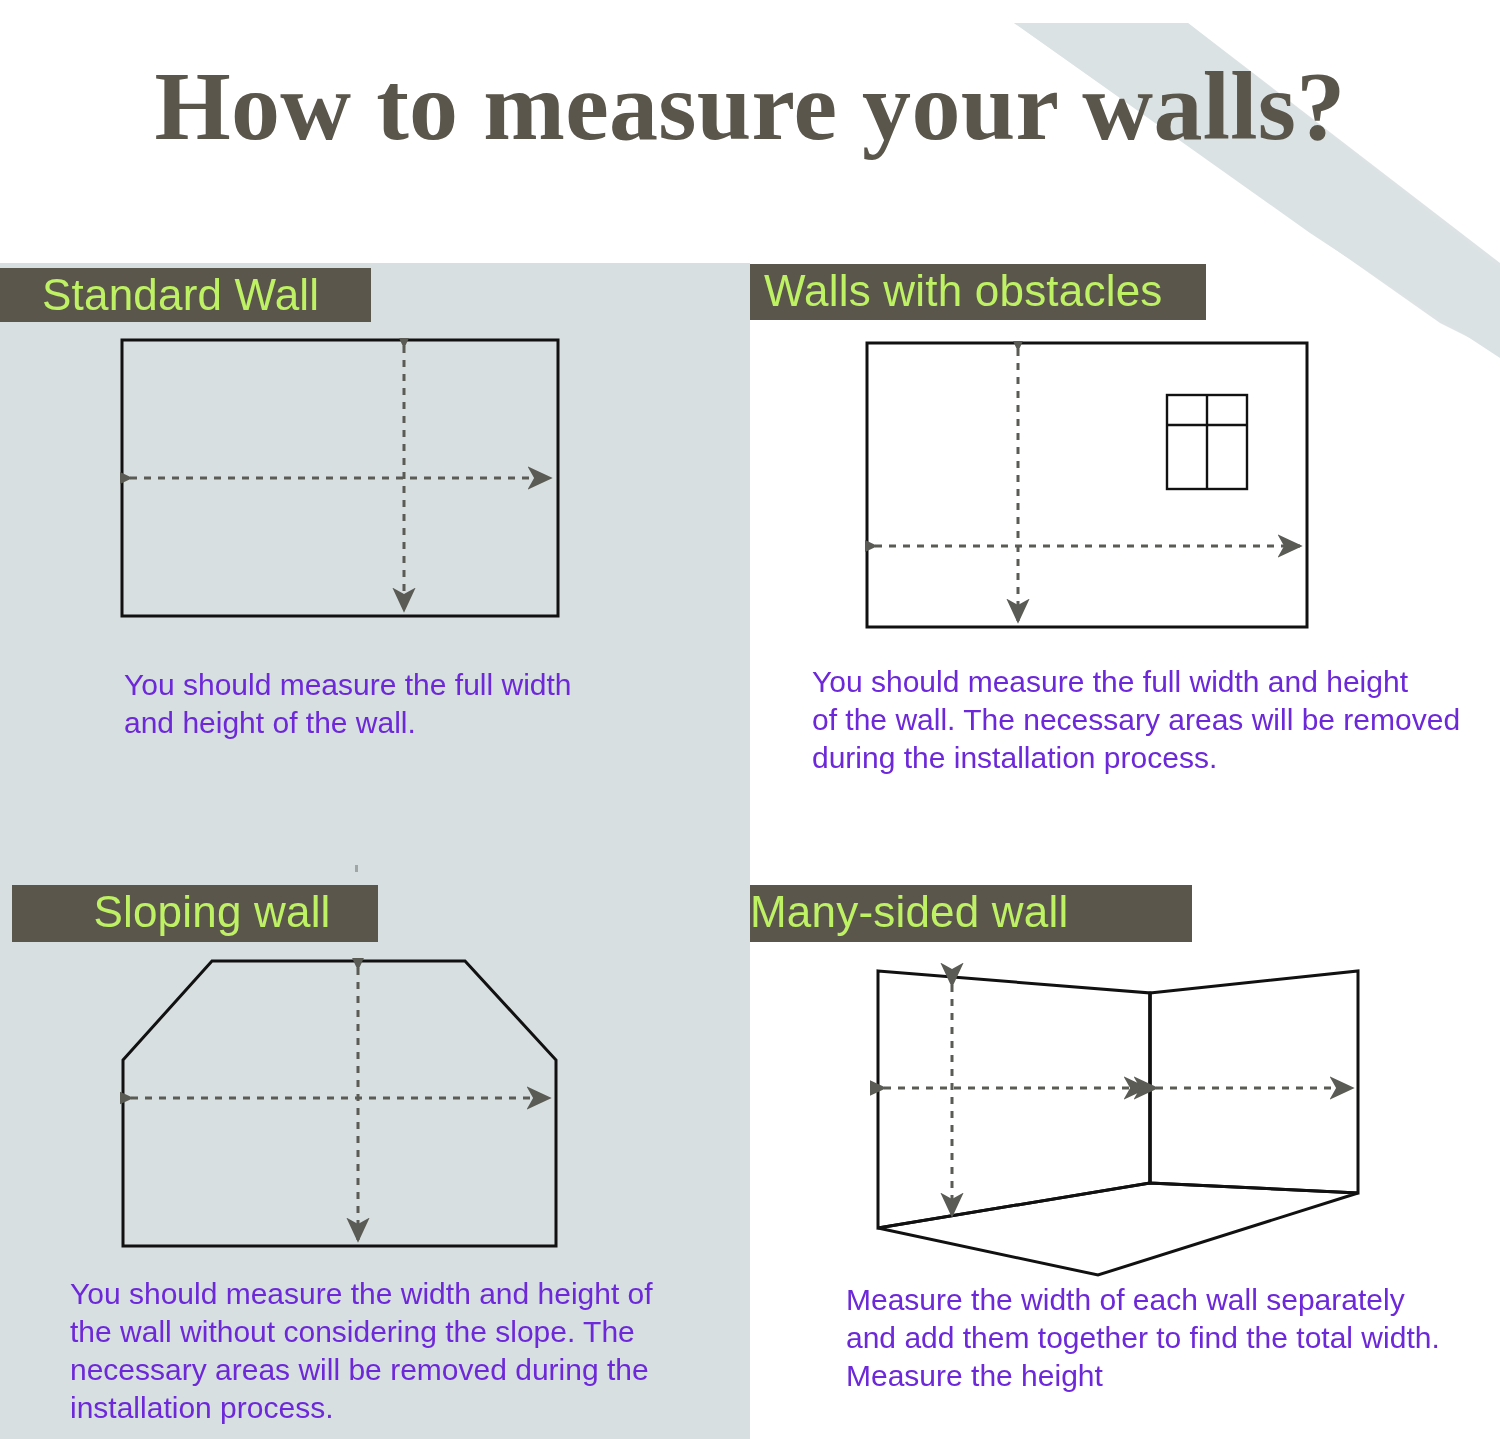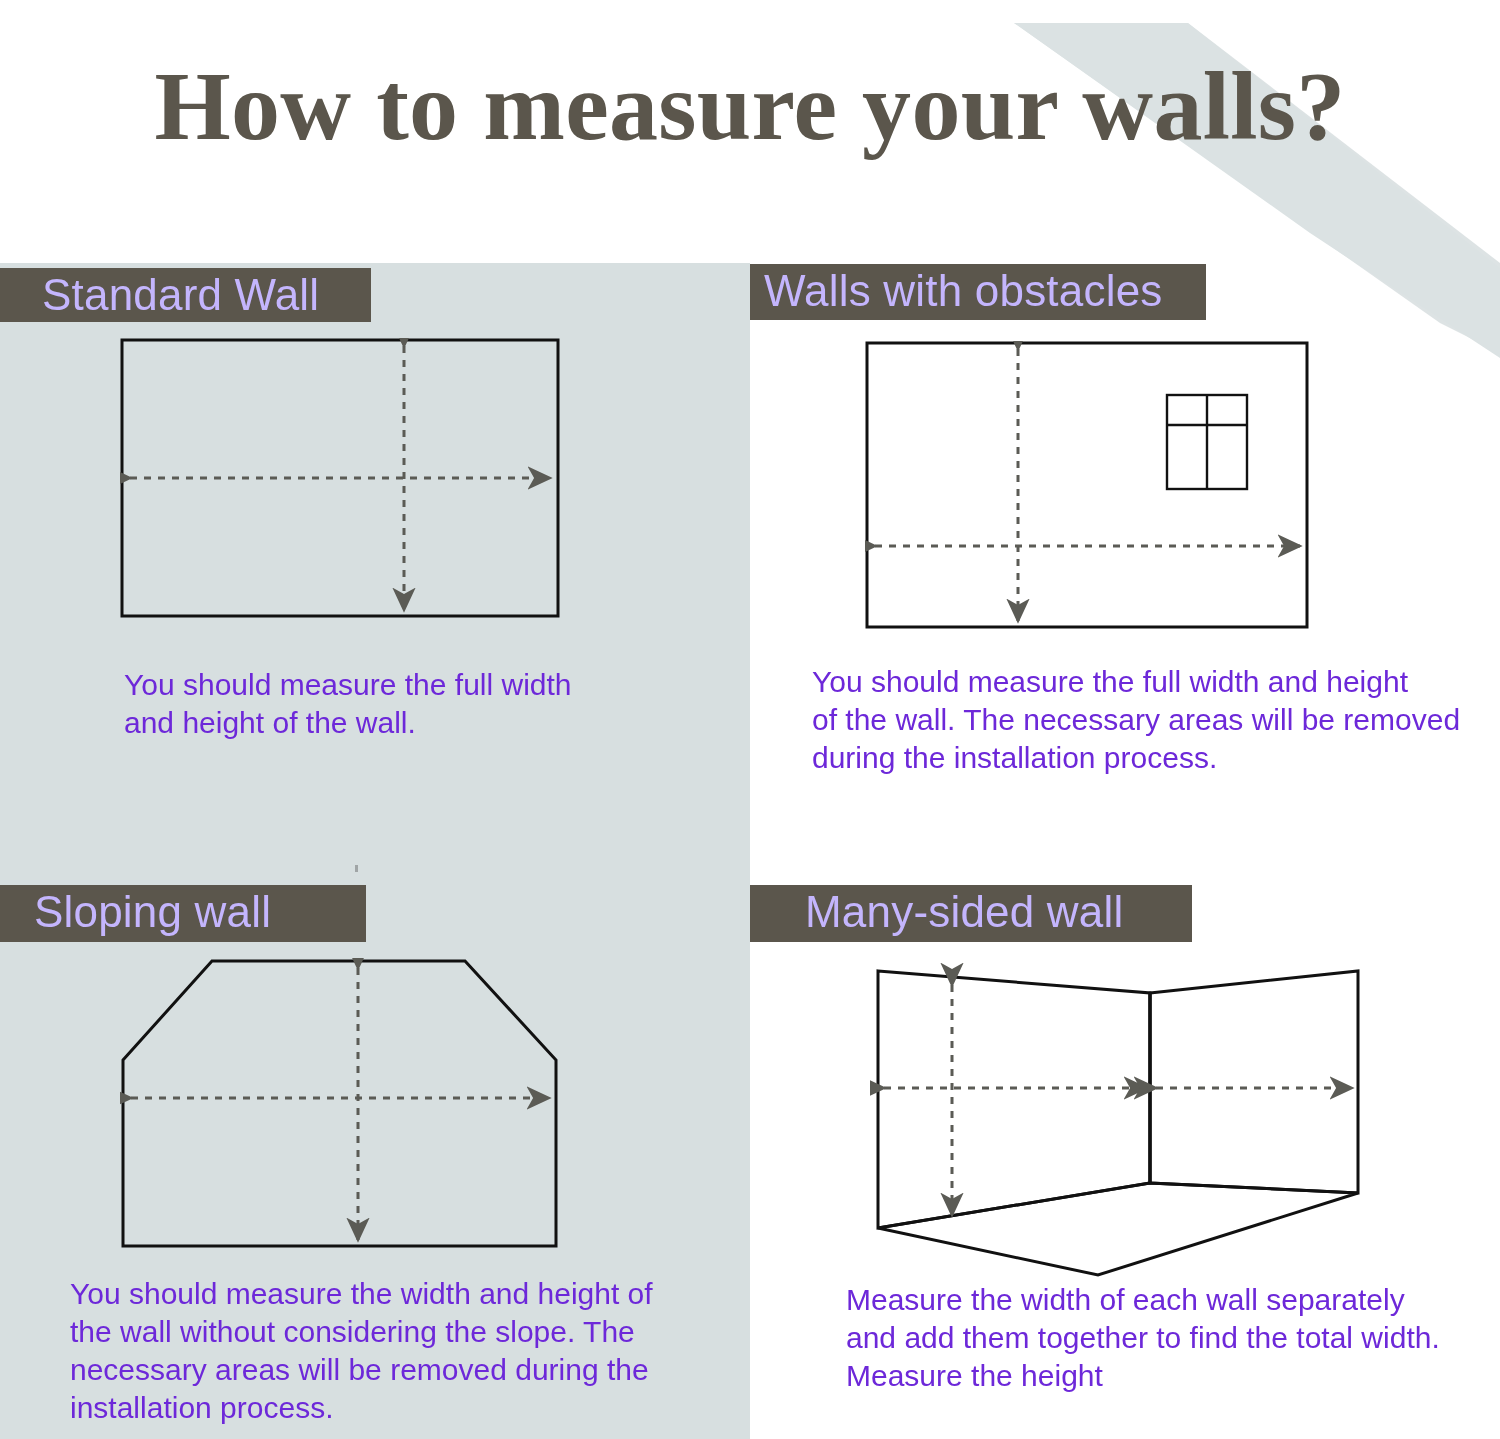--- a/index.html
+++ b/index.html
@@ -49,32 +49,32 @@
     line-height: 1.0;
     color: #5b564c;
     letter-spacing: 0.3px;
     white-space: nowrap;
   }
 
   
   .label-bar {
     position: absolute;
     background: #5b564c;
-    color: #c4b5fd;
+    color: #bef264;
     font-family: "Liberation Sans", sans-serif;
     font-size: 44px;
     font-weight: 400;
     line-height: 54px;
     white-space: nowrap;
     letter-spacing: 0.2px;
   }
   #label-standard  { left: 0px;   top: 245px; width: 371px; height: 54px; padding-left: 42px; }
   #label-obstacles { left: 750px; top: 241px; width: 456px; height: 56px; padding-left: 14px; }
-  #label-sloping   { left: 0px;   top: 862px; width: 366px; height: 57px; padding-left: 34px; }
-  #label-manysided { left: 750px; top: 862px; width: 442px; height: 57px; padding-left: 55px; }
+  #label-sloping   { left: 12px;   top: 862px; width: 366px; height: 57px; padding-left: 34px; text-align: center; }
+  #label-manysided { left: 750px; top: 862px; width: 442px; height: 57px; }
 
   
   .diagram { position: absolute; }
   #diagram-standard  { left: 120px; top: 315px;  width: 480px; height: 300px; }
   #diagram-obstacles { left: 865px; top: 318px;  width: 470px; height: 292px; }
   #diagram-sloping   { left: 120px; top: 935px;  width: 480px; height: 310px; }
   #diagram-manysided { left: 870px; top: 920px;  width: 490px; height: 340px; }
 
   
   .caption {

